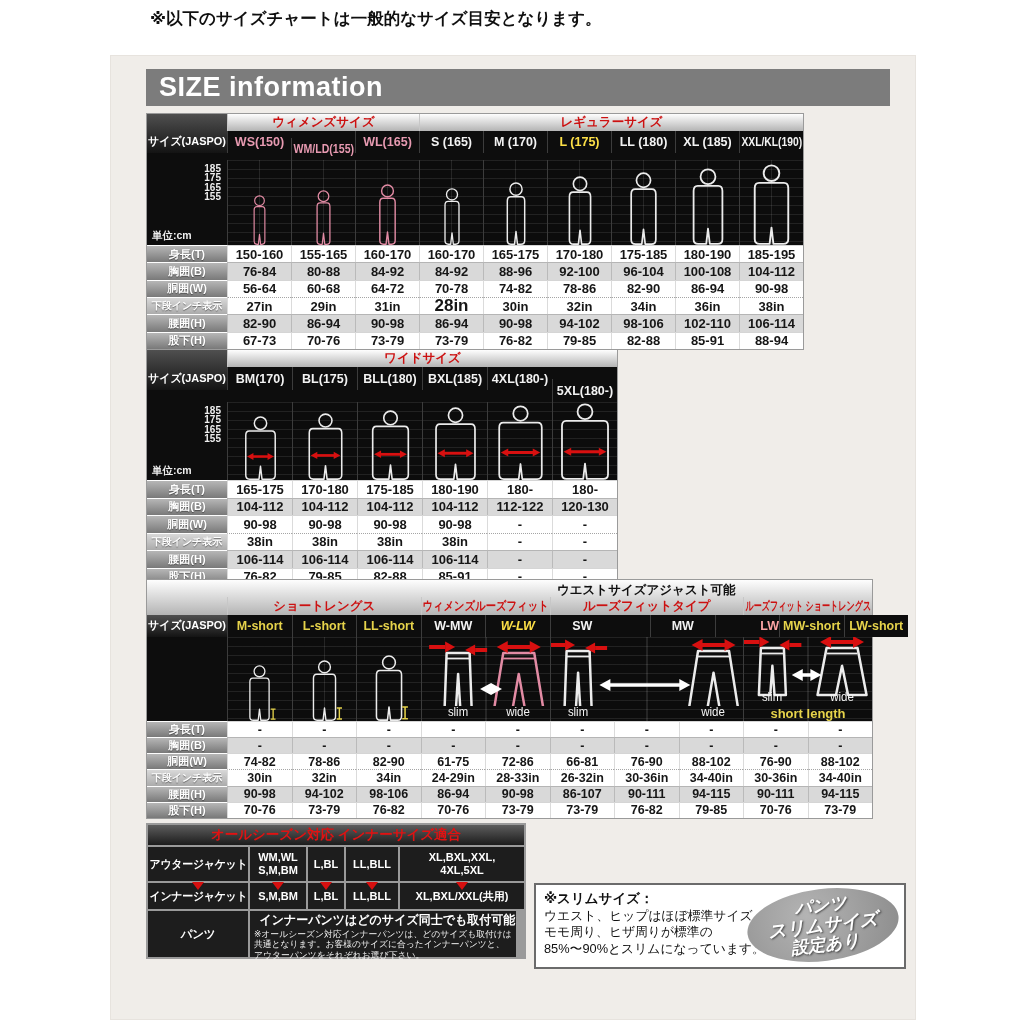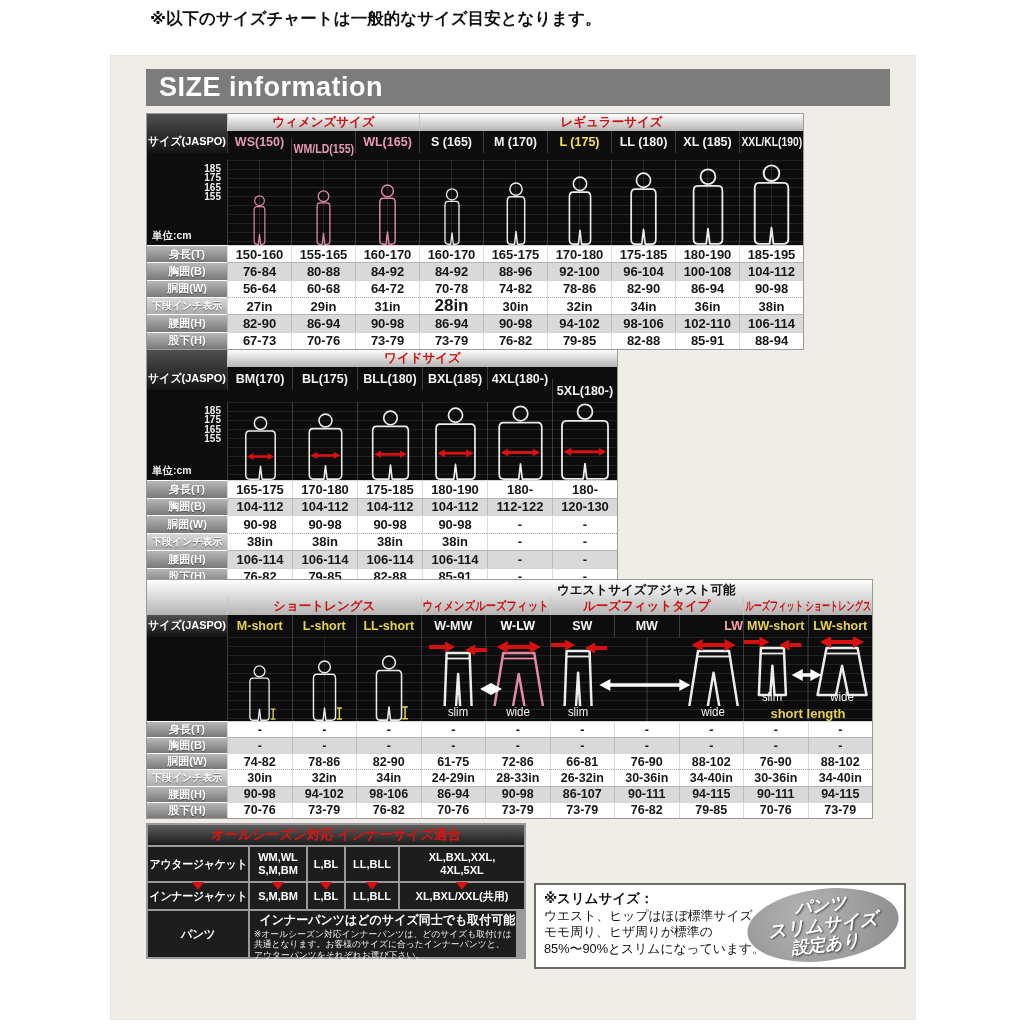--- a/index.html
+++ b/index.html
@@ -658,27 +658,27 @@
         </div>
         <div class="col-th" style="width: 64.5px; height: 22px; color: rgb(230, 211, 75);">
           <span class="fit">L-short</span>
         </div>
         <div class="col-th" style="width: 64.5px; height: 22px; color: rgb(230, 211, 75);">
           <span class="fit">LL-short</span>
         </div>
         <div class="col-th" style="width: 64.5px; height: 22px; color: rgb(242, 242, 242);">
           <span class="fit">W-MW</span>
         </div>
-        <div class="col-th" style="width: 64.5px; height: 22px; color: #ffffff;">
+        <div class="col-th" style="width: 64.5px; height: 22px; color: #fde047; font-style: italic;">
           <span class="fit">W-LW</span>
         </div>
         <div class="col-th" style="width: 64.5px; height: 22px; color: rgb(242, 242, 242);">
           <span class="fit">SW</span>
         </div>
-        <div class="col-th" style="width: 64.5px; height: 22px; color: rgb(242, 242, 242);">
+        <div class="col-th" style="width: 64.5px; height: 22px; color: rgb(242, 242, 242); margin-left: 36px;">
           <span class="fit">MW</span>
         </div>
         <div class="col-th" style="width: 64.5px; height: 22px; color: #fca5a5; justify-content: flex-end;">
           <span class="fit">LW</span>
         </div>
         <div class="col-th" style="width: 64.5px; height: 22px; color: rgb(230, 211, 75);">
           <span class="fit">MW-short</span>
         </div>
         <div class="col-th" style="width: 64.5px; height: 22px; color: rgb(230, 211, 75);">
           <span class="fit">LW-short</span>

